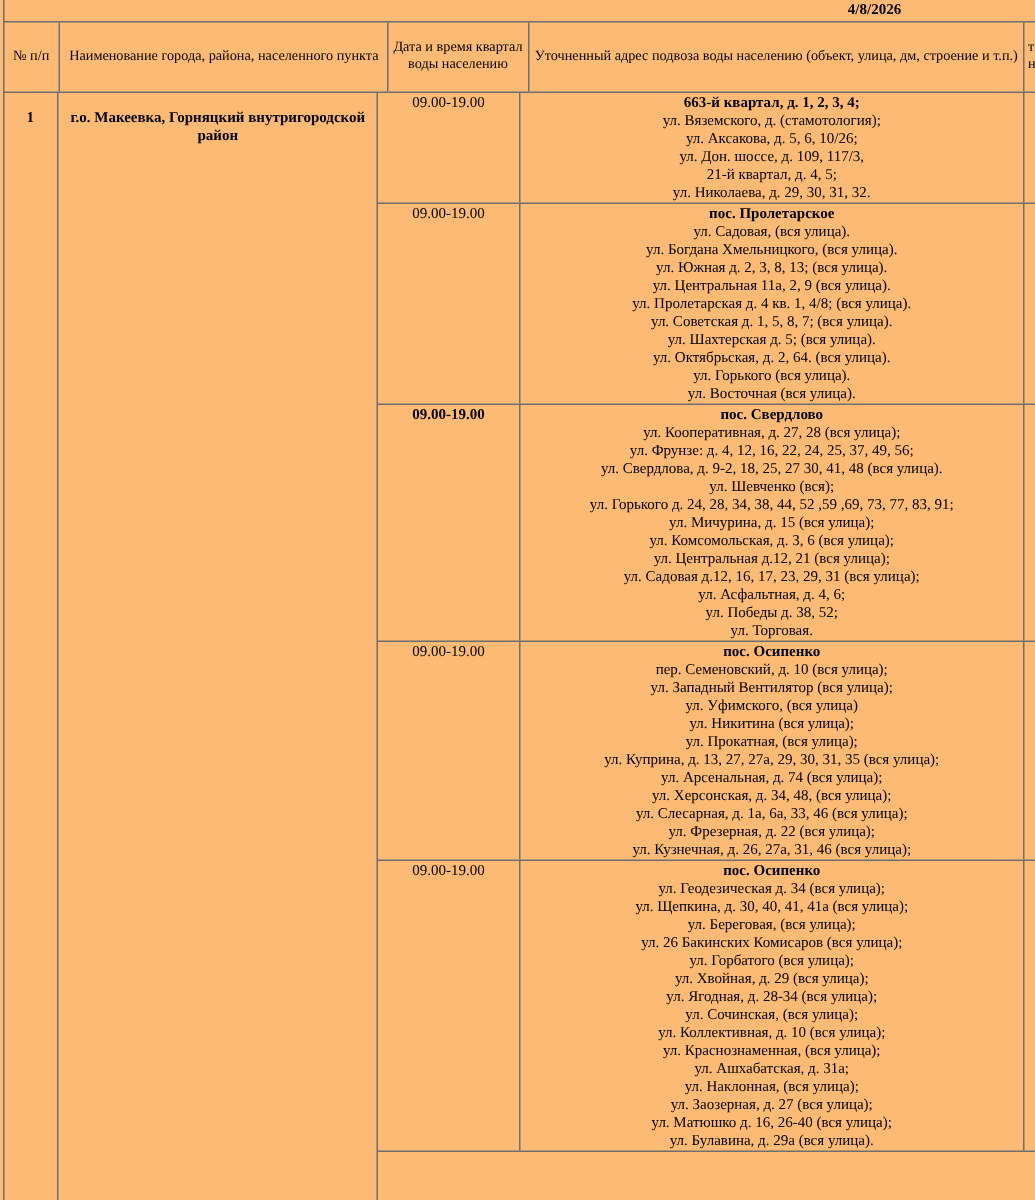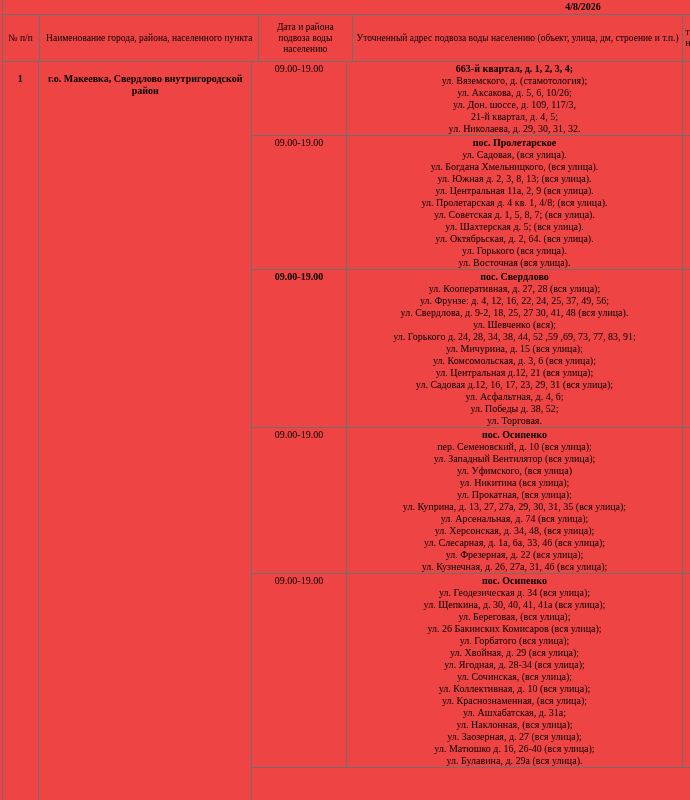--- a/index.html
+++ b/index.html
@@ -1,20 +1,20 @@
 <!DOCTYPE html>
 <html><head>
 <meta charset="utf-8">
 <style>
   * { margin:0; padding:0; box-sizing:border-box; }
   html,body { background:#e8e8e8; }
   .sheet {
     position:relative;
     width:690px; height:800px;
-    background:#ef4444;
+    background:#fdba74;
     overflow:hidden;
     font-family:"Liberation Serif", serif;
     color:#000000;
     font-size:10px;
   }
   .left-edge-line {
     position:absolute; left:2px; top:0; width:1px; height:800px;
     background:#6e6e6e;
   }
   .page-date {
@@ -62,29 +62,29 @@
 <div class="sheet">
   <div class="left-edge-line"></div>
   <div class="page-date">4/8/2026</div>
 
   <div class="doc-table">
     <div class="top-strip"></div>
 
     <div class="header-row">
       <div class="cell hcell w-num">№ п/п</div>
       <div class="cell hcell w-name">Наименование города, района, населенного пункта</div>
-      <div class="cell hcell w-time">Дата и района подвоза воды населению</div>
+      <div class="cell hcell w-time">Дата и время квартал воды населению</div>
       <div class="cell hcell w-addr">Уточненный адрес подвоза воды населению (объект, улица, дм, строение и т.п.)</div>
       <div class="cell hcell w-stub">т
 на</div>
     </div>
 
     <div class="body-row">
       <div class="cell w-num">1</div>
-      <div class="cell w-name">г.о. Макеевка, Свердлово внутригородской район</div>
+      <div class="cell w-name">г.о. Макеевка, Горняцкий внутригородской район</div>
       <div class="blocks-wrap" id="blocks-wrap">
   <div class="block">
     <div class="cell w-time">09.00-19.00</div>
     <div class="cell w-addr">
       <div class="addr-title">663-й квартал, д. 1, 2, 3, 4;</div>
     <div class="addr-line">ул. Вяземского, д. (стамотология);</div>
               <div class="addr-line">ул. Аксакова, д. 5, 6, 10/26;</div>
               <div class="addr-line">ул. Дон. шоссе, д. 109, 117/3,</div>
               <div class="addr-line">21-й квартал, д. 4, 5;</div>
               <div class="addr-line">ул. Николаева, д. 29, 30, 31, 32.</div>

